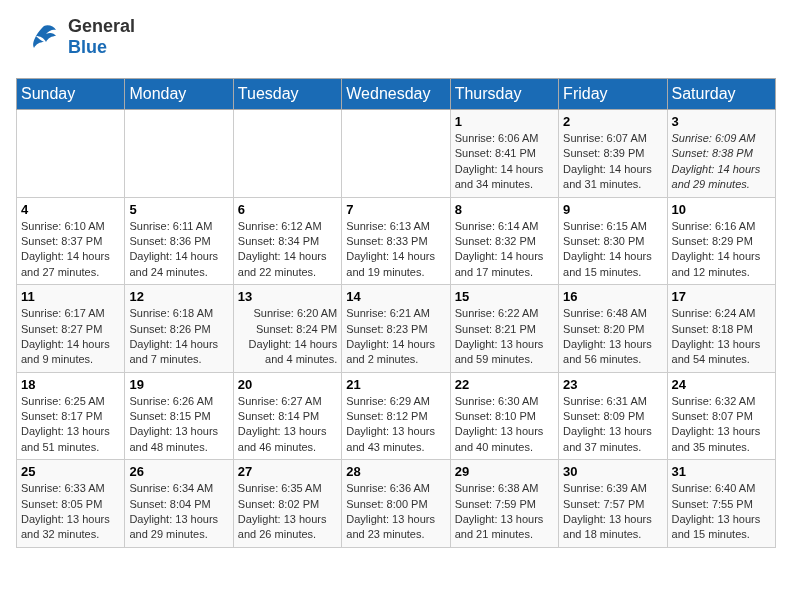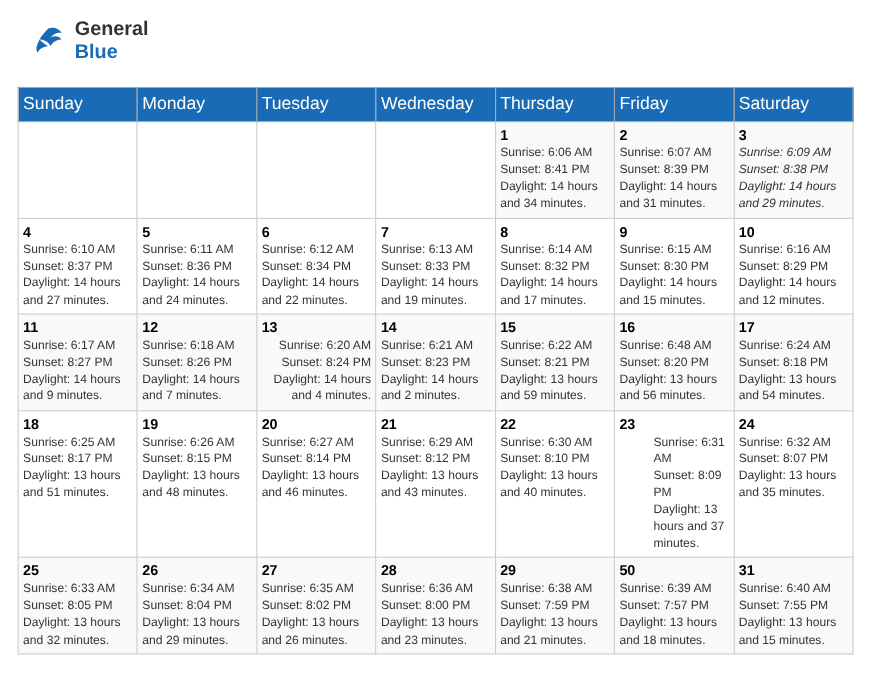--- a/index.html
+++ b/index.html
@@ -256,21 +256,21 @@
 Daylight: 13 hours and 43 minutes.</div>
         </td>
         <td>
           <span class="day-num">22</span>
           <div class="day-info" style="white-space: pre-line;">Sunrise: 6:30 AM
 Sunset: 8:10 PM
 Daylight: 13 hours and 40 minutes.</div>
         </td>
         <td>
           <span class="day-num">23</span>
-          <div class="day-info" style="white-space: pre-line; margin-left: 31px;">Sunrise: 6:31 AM
+          <div class="day-info" style="white-space: pre-line;">Sunrise: 6:31 AM
 Sunset: 8:09 PM
 Daylight: 13 hours and 37 minutes.</div>
         </td>
         <td>
           <span class="day-num">24</span>
           <div class="day-info" style="white-space: pre-line;">Sunrise: 6:32 AM
 Sunset: 8:07 PM
 Daylight: 13 hours and 35 minutes.</div>
         </td>
       </tr>
@@ -299,21 +299,21 @@
 Sunset: 8:00 PM
 Daylight: 13 hours and 23 minutes.</div>
         </td>
         <td>
           <span class="day-num">29</span>
           <div class="day-info" style="white-space: pre-line;">Sunrise: 6:38 AM
 Sunset: 7:59 PM
 Daylight: 13 hours and 21 minutes.</div>
         </td>
         <td>
-          <span class="day-num">50</span>
+          <span class="day-num">30</span>
           <div class="day-info" style="white-space: pre-line;">Sunrise: 6:39 AM
 Sunset: 7:57 PM
 Daylight: 13 hours and 18 minutes.</div>
         </td>
         <td>
           <span class="day-num">31</span>
           <div class="day-info" style="white-space: pre-line;">Sunrise: 6:40 AM
 Sunset: 7:55 PM
 Daylight: 13 hours and 15 minutes.</div>
         </td>

